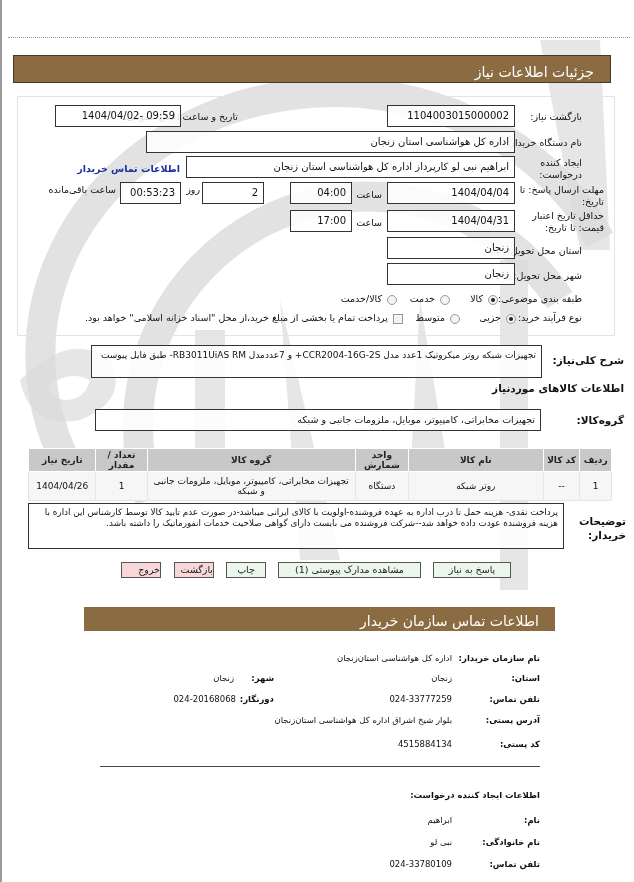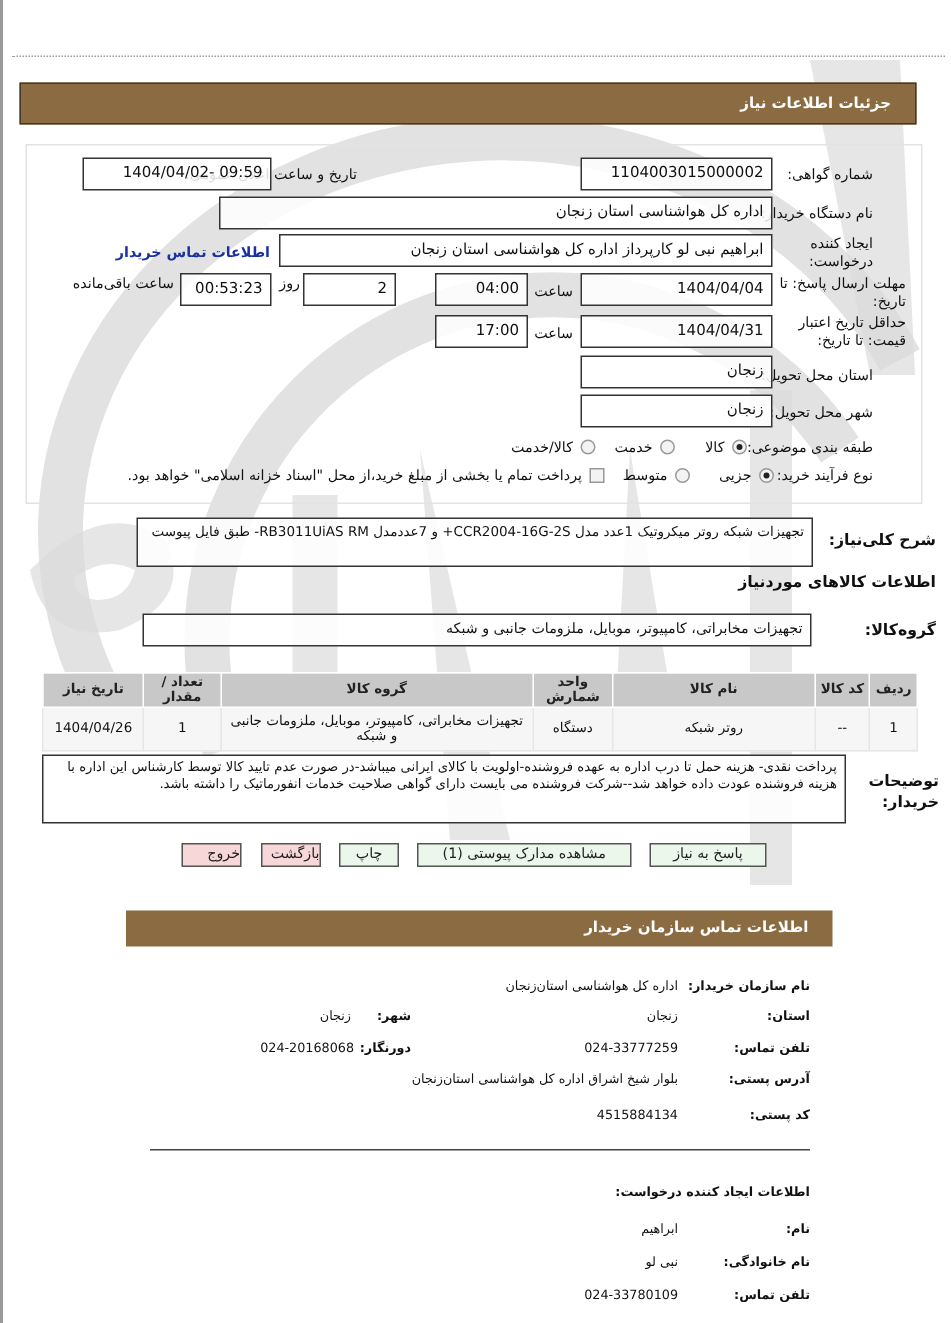--- a/index.html
+++ b/index.html
@@ -10,21 +10,21 @@
     font-size: 9.5px; color: #111;
   }
   .left-border { position: absolute; left: 0; top: 0; width: 2px; height: 882px; background: #9a9a9a; }
   .dotted-sep { position: absolute; left: 8px; right: 4px; top: 37px; border-top: 1px dotted #999; }
   .header-bar {
     position: absolute; left: 13px; top: 55px; width: 498px; height: 28px;
     background: #8b6c42; border: 1px solid #4a3a25; color: #fff;
     box-sizing: border-box;
   }
   .header-bar.big { left: 13px; width: 598px; }
-  .header-title { position: absolute; right: 16px; top: 8px; font-size: 10px; font-weight: bold; color: #fff; direction: rtl; }
+  .header-title { position: absolute; right: 16px; top: 8px; font-size: 14px; font-weight: normal; color: #fff; direction: rtl; }
   .panel { position: absolute; left: 17px; top: 96px; width: 596px; height: 238px; border: 1px solid #e3e3e3; background: transparent; }
   .label { position: absolute; direction: rtl; text-align: right; font-size: 9.5px; line-height: 12px; color: #111; }
   .box {
     position: absolute; border: 1px solid #333; background: rgba(255,255,255,0.85);
     box-sizing: border-box; font-size: 10px; padding: 0 5px; line-height: 20px;
     white-space: nowrap; overflow: hidden;
   }
   .box.ltr { direction: ltr; text-align: right; }
   .box.rtl { direction: rtl; text-align: right; padding-left: 46px; }
   .link { color: #1a2fa0; font-weight: bold; }
@@ -69,21 +69,21 @@
     <path d="M540 40 L600 40 L610 250 L580 250 Z"></path>
   </g>
 </svg>
 
 <div class="header-bar big">
   <span class="header-title">جزئیات اطلاعات نیاز</span>
 </div>
 
 <div class="panel"></div>
 
-<div class="label" style="right:52px;top:111px;">شماره گواهی:</div>
+<div class="label" style="right:52px;top:111px;">بازگشت نیاز:</div>
 <div class="box ltr" style="left:387px;top:105px;width:128px;height:22px;">1104003015000002</div>
 <div class="label" style="right:396px;top:111px;">تاریخ و ساعت اعلان عمومی:</div>
 <div class="box ltr" style="left:55px;top:105px;width:126px;height:22px;">1404/04/02- 09:59</div>
 
 <div class="label" style="right:52px;top:137px;">نام دستگاه خریدار:</div>
 <div class="box rtl" style="left:146px;top:131px;width:369px;height:22px;">اداره کل هواشناسی استان زنجان</div>
 
 <div class="label" style="right:52px;top:157px;width:70px;">ایجاد کننده درخواست:</div>
 <div class="box rtl" style="left:186px;top:156px;width:329px;height:22px;">ابراهیم نبی لو کارپرداز اداره کل هواشناسی استان زنجان</div>
 <div class="label link" style="right:454px;top:163px;">اطلاعات تماس خریدار</div>

